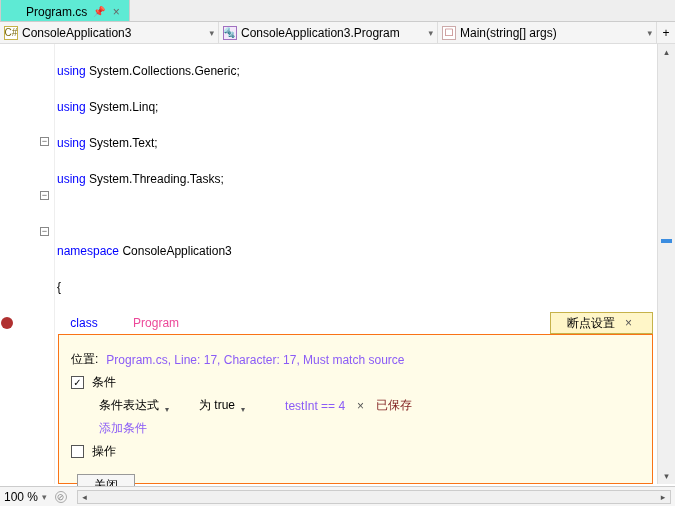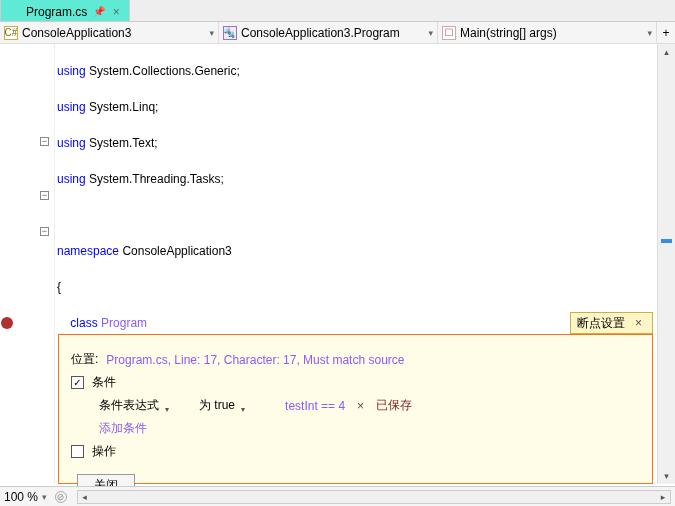--- a/index.html
+++ b/index.html
@@ -15,27 +15,27 @@
   .ico { width:14px; height:14px; display:inline-flex; align-items:center; justify-content:center; font-size:10px; background:#fff; border:1px solid #c6b24a; color:#7a6a10; }
   .ico.purple { border-color:#a070c0; color:#8040a0; background:#f3e8fa; }
   .ico.box { border-color:#caa; color:#a55; background:#fff; }
   .editor { position:relative; height:440px; display:flex; }
   .gutter { width:55px; background:#fff; position:relative; border-right:1px solid #eee; }
   .bp { position:absolute; left:1px; width:12px; height:12px; background:#b03030; border-radius:50%; }
   .fold { position:absolute; left:40px; width:9px; height:9px; border:1px solid #888; background:#fff; text-align:center; line-height:7px; font-size:9px; color:#555; cursor:pointer; }
   .code { flex:1; font-family:Consolas,monospace; font-size:13px; line-height:18px; padding-top:0; white-space:pre; color:#000; position:relative; overflow:hidden; }
   .code .line { height:18px; padding-left:2px; }
   .kw { color:#0000ff; }
-  .typ { color:#8b5cf6; }
+  .typ { color:#ec4899;margin-left:32px; }
   .hl-y { background:#fff0a0; outline:1px solid #e0c000; padding:0 1px; }
   .vscroll { width:18px; background:#f0f0f0; border-left:1px solid #ddd; position:relative; }
   .vscroll .up, .vscroll .dn { position:absolute; left:0; right:0; height:16px; display:flex; align-items:center; justify-content:center; color:#555; font-size:9px; }
   .vscroll .up { top:0; } .vscroll .dn { bottom:0; }
   .vscroll .mark { position:absolute; left:3px; right:3px; height:4px; background:#3b8de0; }
-  .panel-hdr { position:absolute; right:22px; height:22px; background:#fff6c8; border:1px solid #c6b24a; display:flex; align-items:center; padding:0 6px; gap:6px; }
+  .panel-hdr { position:absolute; right:22px; height:22px; background:#fff6c8; border:1px solid #c6b24a; display:flex; align-items:center; padding:0 16px; gap:6px; }
   .panel { position:absolute; left:58px; right:22px; bottom:0; background:#fffce8; border:1px solid #f97316; padding:10px 12px 10px 12px; }
   .panel a { color:#8b5cf6; text-decoration:none; }
   .panel .row { display:flex; align-items:center; gap:8px; margin:6px 0; }
   .chk { width:13px; height:13px; border:1px solid #555; display:inline-flex; align-items:center; justify-content:center; font-size:10px; background:#fff; }
   .dd2 { display:inline-flex; align-items:flex-end; gap:6px; }
   .dd2 .arr { font-size:8px; color:#555; }
   .xbtn { color:#555; padding:0 4px; }
   .gray { color:#7f1d1d; }
   .closebtn { border:1px solid #999; background:#f6f6f6; padding:2px 16px; }
   .statusbar { position:absolute; left:0; right:0; bottom:0; height:20px; background:#f5f5f5; border-top:1px solid #ccc; display:flex; align-items:center; gap:4px; padding:0 4px; }

